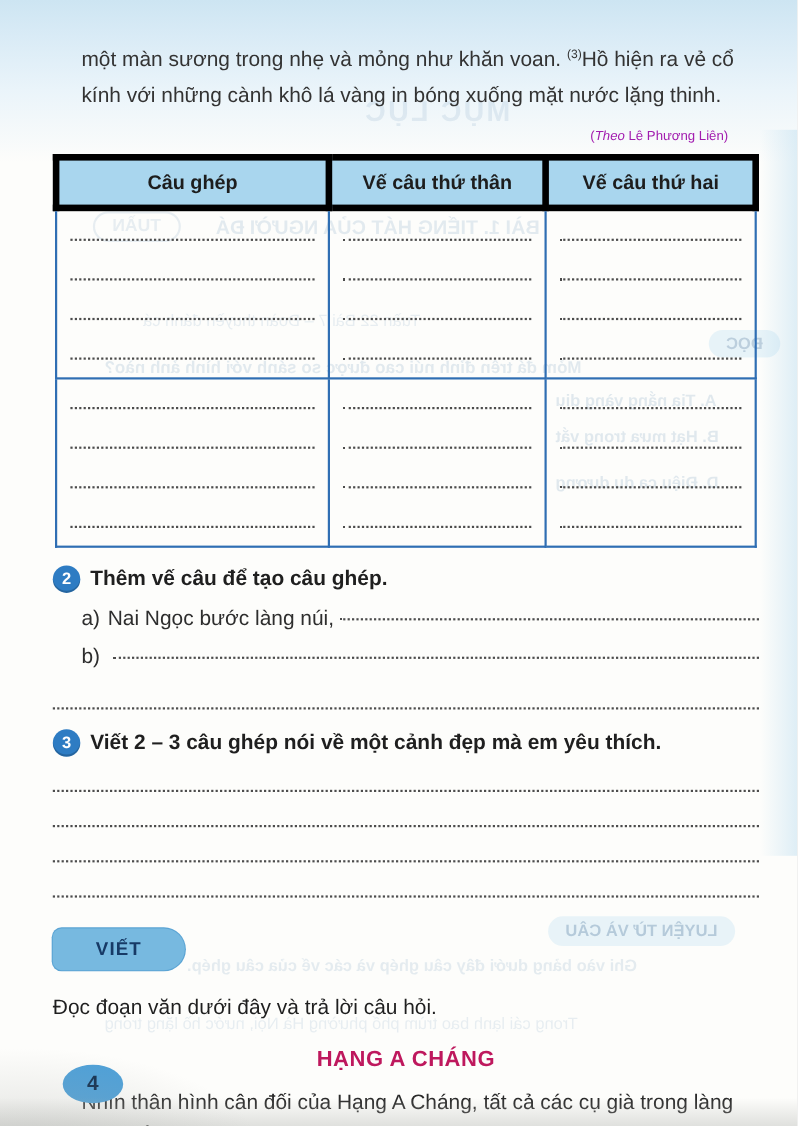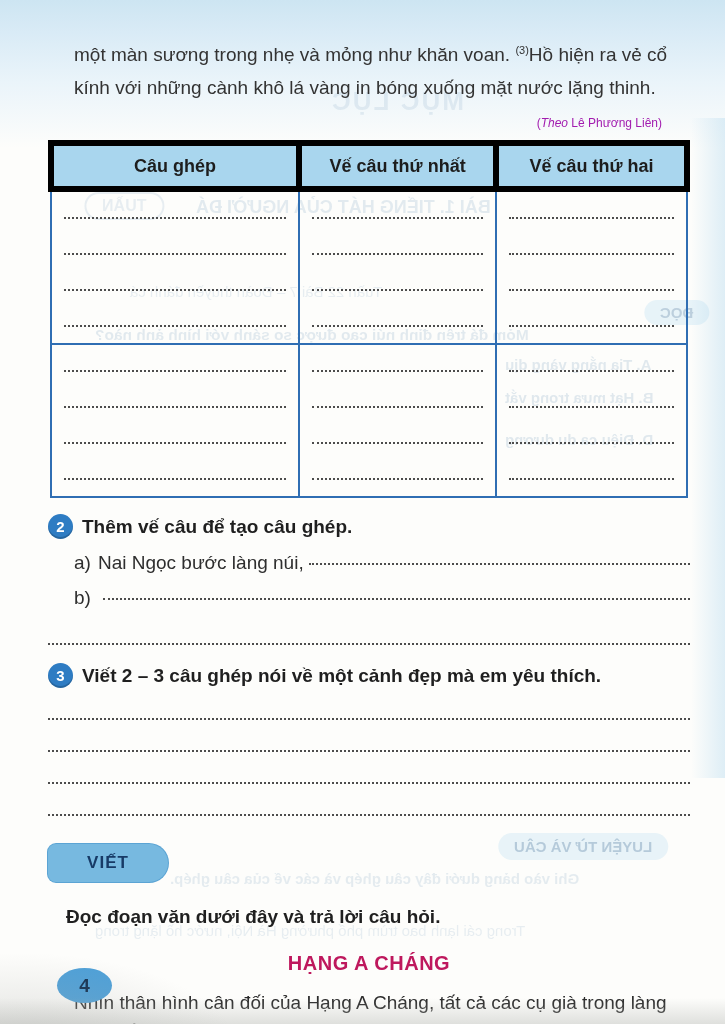--- a/index.html
+++ b/index.html
@@ -60,21 +60,21 @@
   .leader{flex:1;border-bottom:2.5px dotted #4c4c4c;transform:translateY(-4px);margin-left:5px;min-width:30px;}
   .full-line{border-bottom:2.5px dotted #4c4c4c;height:24px;margin-top:10px;}
   .ex3 .full-line{height:30px;margin-top:0;}
   .ex3 .full-line:first-of-type{height:36px;}
 
   .viet-badge{margin-top:28px;width:120px;height:37px;background:#77b9e0;border-radius:8px 19px 19px 8px;
     padding:19px;box-sizing:border-box;box-shadow:0 0 0 1px #5ba4d4;}
   .viet-inner{height:100%;background:#a9d6ef;border-radius:5px 15px 15px 5px;display:flex;
     align-items:center;justify-content:center;font-weight:700;font-size:17px;color:#173a66;letter-spacing:1px;}
 
-  .instruction{margin:24px 18px 0;font-size:19px;font-weight:700;color:#1f1f1f;}
+  .instruction{margin:24px 0 0;font-size:19px;font-weight:400;color:#1f1f1f;}
   .reading-title{margin:24px 0 0;text-align:center;font-size:20px;font-weight:700;color:#be185d;letter-spacing:.5px;}
   .reading-para{margin:12px 0 0;font-size:19px;line-height:31px;text-indent:26px;color:#2a2a2a;}
 
   .page-num{position:absolute;left:57px;top:968px;width:55px;height:35px;border-radius:50%;
     background:#4da0d8;display:flex;align-items:center;justify-content:center;
     font-size:19px;font-weight:700;color:#0f2d4e;}
 </style>
 </head>
 <body>
 
@@ -106,21 +106,21 @@
 
     <table class="fill-table">
       <colgroup>
           <col style="width:39%">
           <col style="width:31%">
           <col style="width:30%">
         </colgroup>
       <thead>
         <tr>
           <th>Câu ghép</th>
-          <th>Vế câu thứ nhất</th>
+          <th>Vế câu thứ thân</th>
           <th>Vế câu thứ hai</th>
         </tr>
       </thead>
       <tbody>
         <tr>
           <td>
             <div class="dl first"></div>
             <div class="dl"></div>
             <div class="dl"></div>
             <div class="dl"></div>

